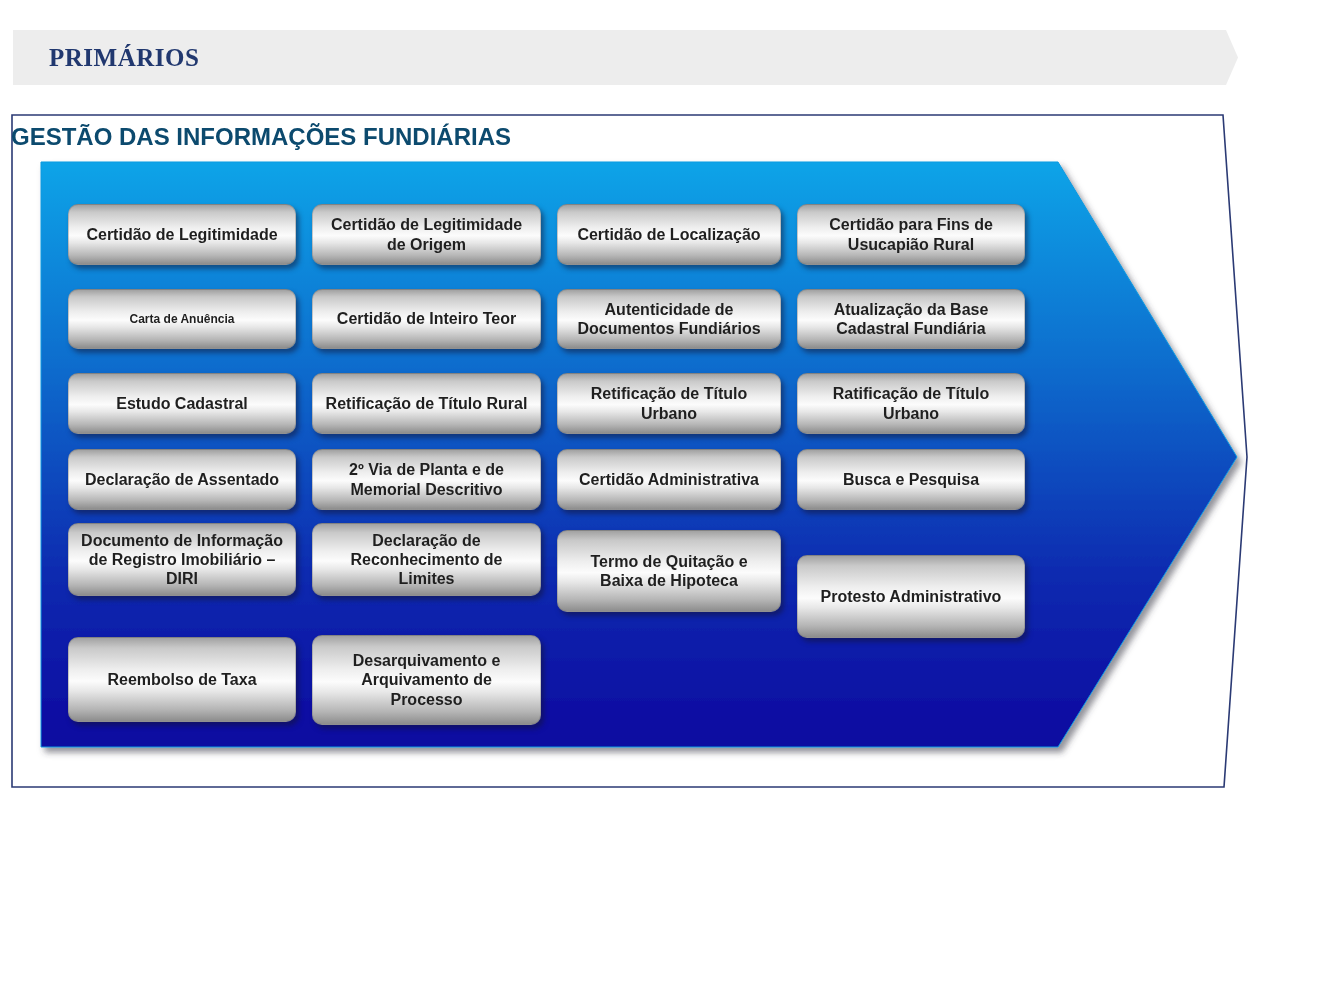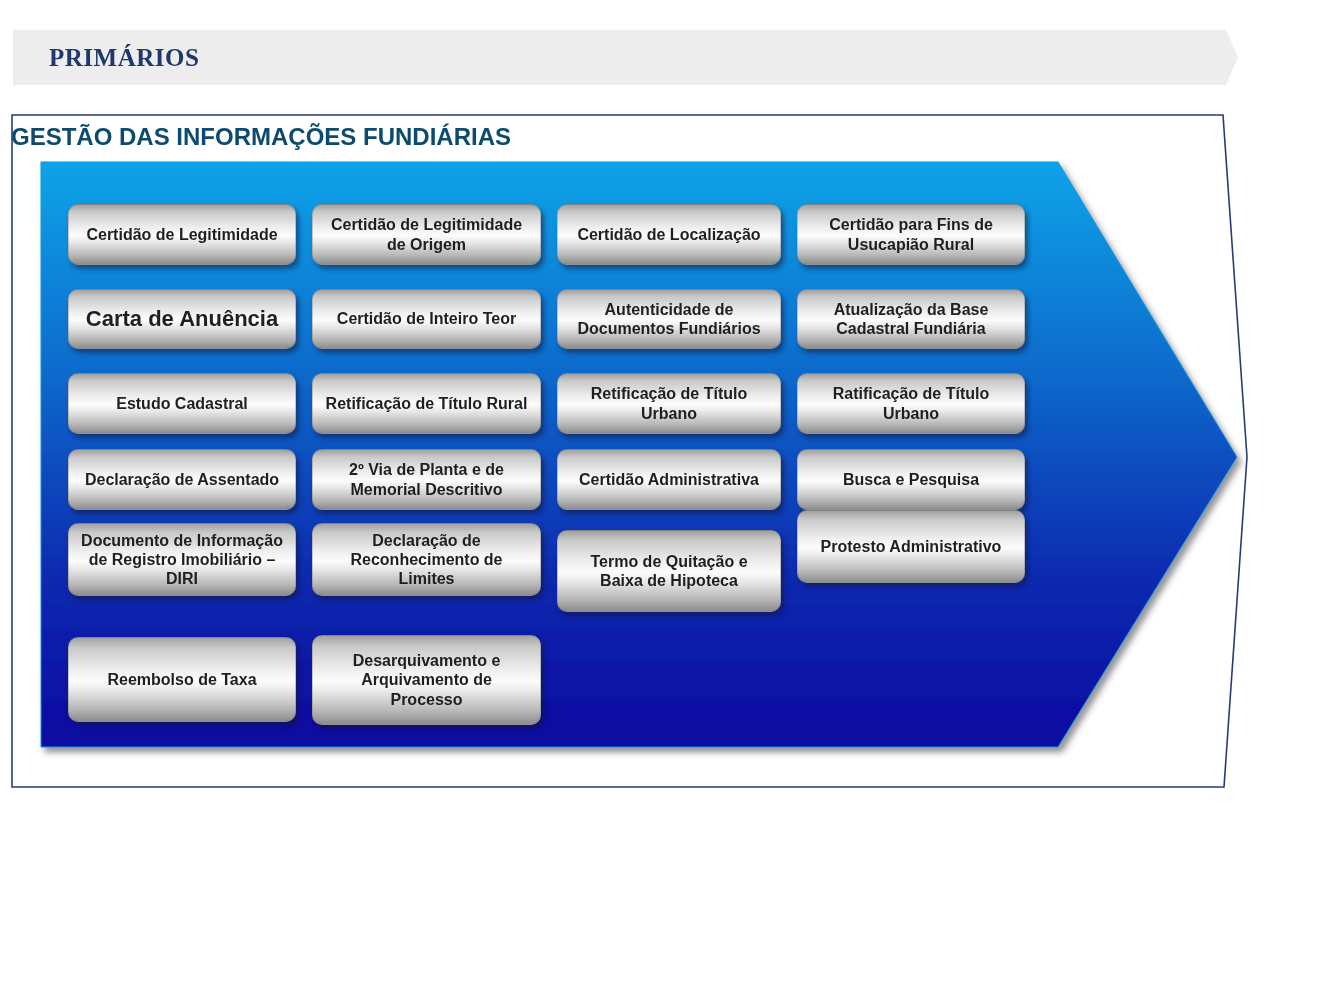--- a/index.html
+++ b/index.html
@@ -43,23 +43,23 @@
   .c2{left:312px;width:229px}
   .c3{left:557px;width:224px}
   .c4{left:797px;width:228px}
   .r1{top:204px;height:61px}
   .r2{top:289px;height:60px}
   .r3{top:373px;height:61px}
   .r4{top:449px;height:61px}
   .r5{top:523px;height:73px}
   .r6{top:635px;height:90px}
   .r5.c3{top:530px;height:82px}
-  .r5.c4{top:510px;height:73px}
+  .r5.c4{top:555px;height:83px}
   .r6.c1{top:637px;height:85px}
-  .r2.c1{font-size:22px}
+  .r2.c1{font-size:12px}
 </style>
 </head>
 <body>
 
 <div class="banner">
   <span class="banner-label">PRIMÁRIOS</span>
 </div>
 
 <svg class="panel-svg" viewBox="0 0 1240 676">
   <defs>

